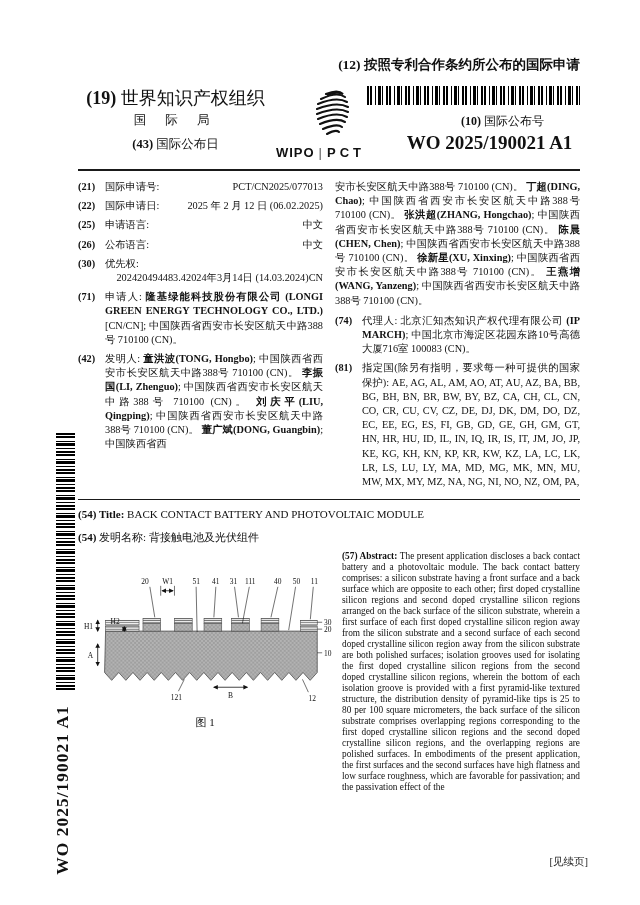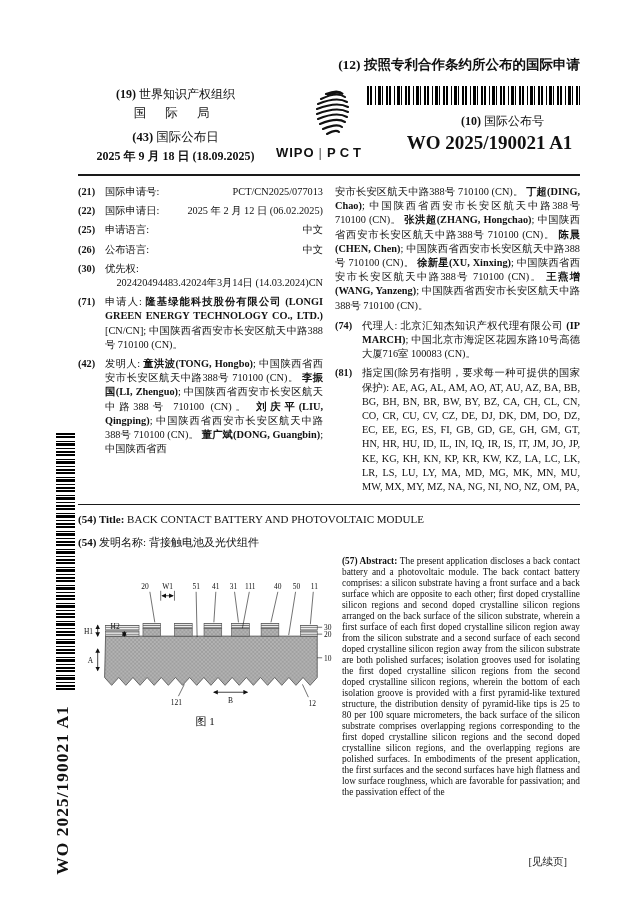--- a/index.html
+++ b/index.html
@@ -4,21 +4,21 @@
 <style>
   html,body{margin:0;padding:0;background:#ffffff;}
   .page{position:relative;width:640px;height:905px;background:#fff;overflow:hidden;
         font-family:"Liberation Serif","DejaVu Serif",serif;color:#111;}
   .content{position:absolute;left:78px;top:0;width:502px;}
 
   
   .h12{margin-top:56px;text-align:right;font-size:13.5px;font-weight:bold;}
   .header-row{display:flex;margin-top:12px;align-items:flex-start;}
   .hdr-left{width:195px;text-align:center;}
-  .org-name{font-size:12px;}
+  .org-name{font-size:18px;}
   .org-bureau{font-size:12.5px;letter-spacing:8px;margin-top:2px;}
   .pubdate-label{font-size:12.5px;margin-top:7px;}
   .pubdate-value{font-size:12px;font-weight:bold;margin-top:2px;white-space:nowrap;}
   .fnum-inline{font-weight:bold;}
   .hdr-logo{width:92px;text-align:right;padding-top:2px;}
   .logo-text{font-size:13px;font-weight:bold;letter-spacing:1px;
              font-family:"Liberation Sans","DejaVu Sans",sans-serif;margin-top:1px;white-space:nowrap;}
   .logo-text .bar{font-weight:normal;color:#555;padding:0 4px;}
   .logo-text .pct{letter-spacing:4px;}
   .hdr-right{flex:1;text-align:right;}
@@ -38,24 +38,24 @@
   .kvrow{display:flex;justify-content:space-between;}
   .prio-row{display:flex;justify-content:flex-end;}
   .para{margin:0;}
 
   
   .t54{font-size:11px;margin-top:6px;line-height:1.5;}
 
   
   .bottom-row{display:flex;gap:10px;margin-top:6px;}
   .fig-wrap{width:254px;padding-top:22px;}
-  .fig-caption{text-align:center;font-size:11px;font-family:Liberation Serif, serif;}
+  .fig-caption{text-align:center;font-size:11px;margin-top:6px;font-family:Liberation Serif, serif;}
   .abstract{flex:1;font-size:9.3px;line-height:1.18;text-align:justify;}
 
-  .footer-note{position:absolute;right:73px;top:855px;font-size:10.5px;color:#222;}
+  .footer-note{position:absolute;right:52px;top:855px;font-size:10.5px;color:#222;}
 
   
   .barcode-side{position:absolute;left:56px;top:433px;width:19px;height:257px;
       background:repeating-linear-gradient(0deg,#000 0 2px,#fff 2px 3px,#000 3px 5px,#fff 5px 7px,#000 7px 8px,#fff 8px 10px,#000 10px 13px,#fff 13px 14px,#000 14px 15px,#fff 15px 18px);}
   .side-pubno{position:absolute;left:-30px;top:777px;width:190px;height:26px;
       transform:rotate(-90deg);text-align:center;font-size:17.5px;font-weight:bold;
       letter-spacing:1px;white-space:nowrap;}
 
   svg text{font-family:"Liberation Serif","DejaVu Serif",serif;}
 </style>
@@ -78,21 +78,20 @@
       <div class="hdr-left">
         <div class="org-name">
           <span class="fnum-inline">(19)</span>
           <span>世界知识产权组织</span>
         </div>
         <div class="org-bureau">国 际 局</div>
         <div class="pubdate-label">
           <span class="fnum-inline">(43)</span>
           <span>国际公布日</span>
         </div>
-        <div class="pubdate-value">2025 年 9 月 18 日 (18.09.2025)</div>
       </div>
 
       <div class="hdr-logo">
         <svg width="70" height="52" viewBox="0 0 70 52">
           <g fill="none" stroke="#111" stroke-width="2.1" stroke-linecap="round">
             <path d="M31,6 q12,-5 17,0 q-7,-3 -15,1"></path>
             <path d="M26,11 Q42,3 50,9"></path>
             <path d="M23,16 Q42,8 52,14"></path>
             <path d="M22,21 Q42,13 53,19"></path>
             <path d="M22,26 Q42,18 53,24"></path>

